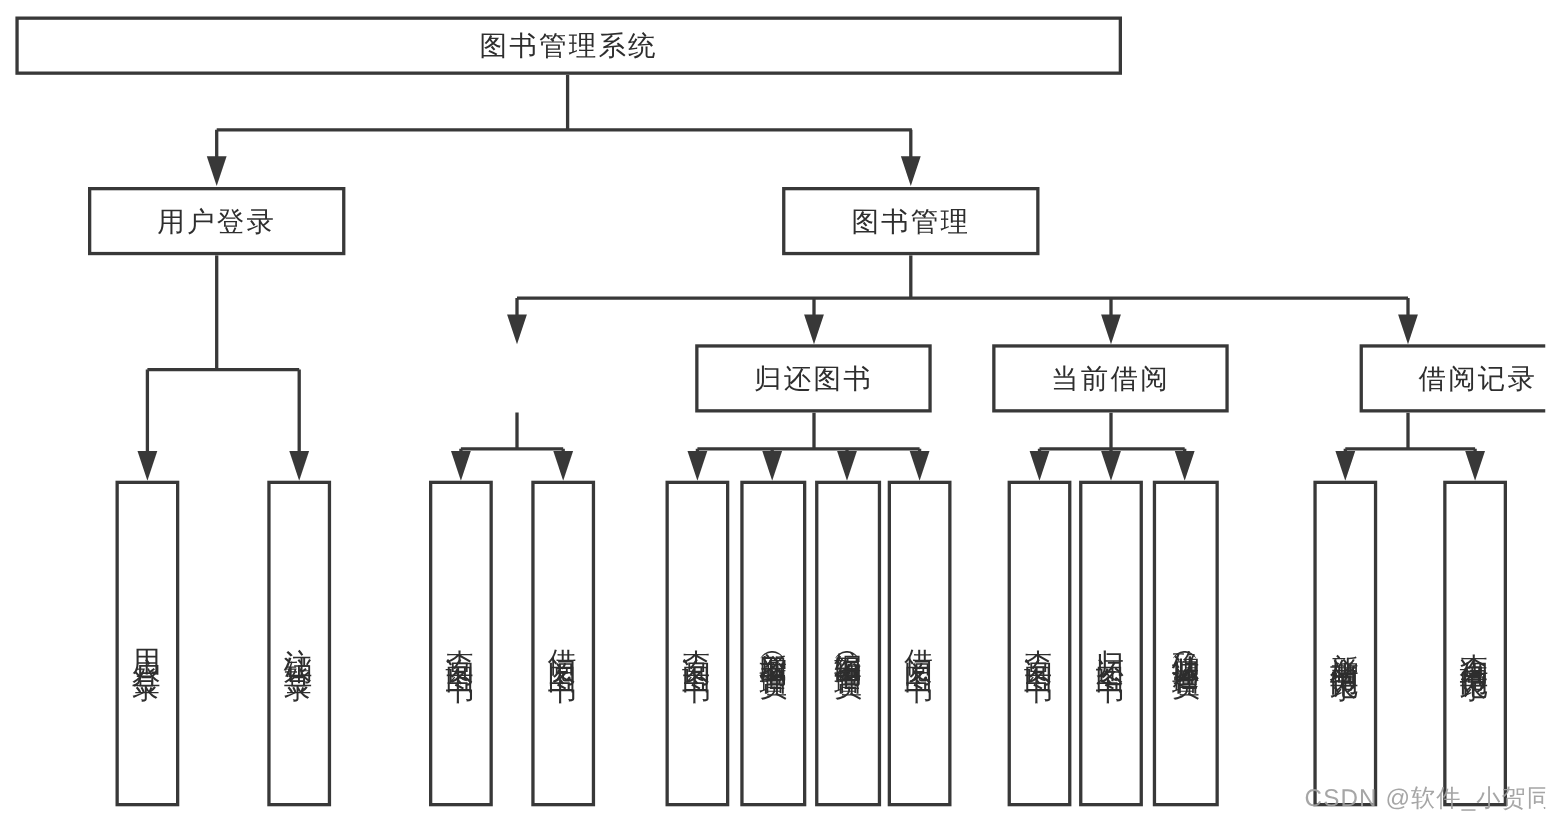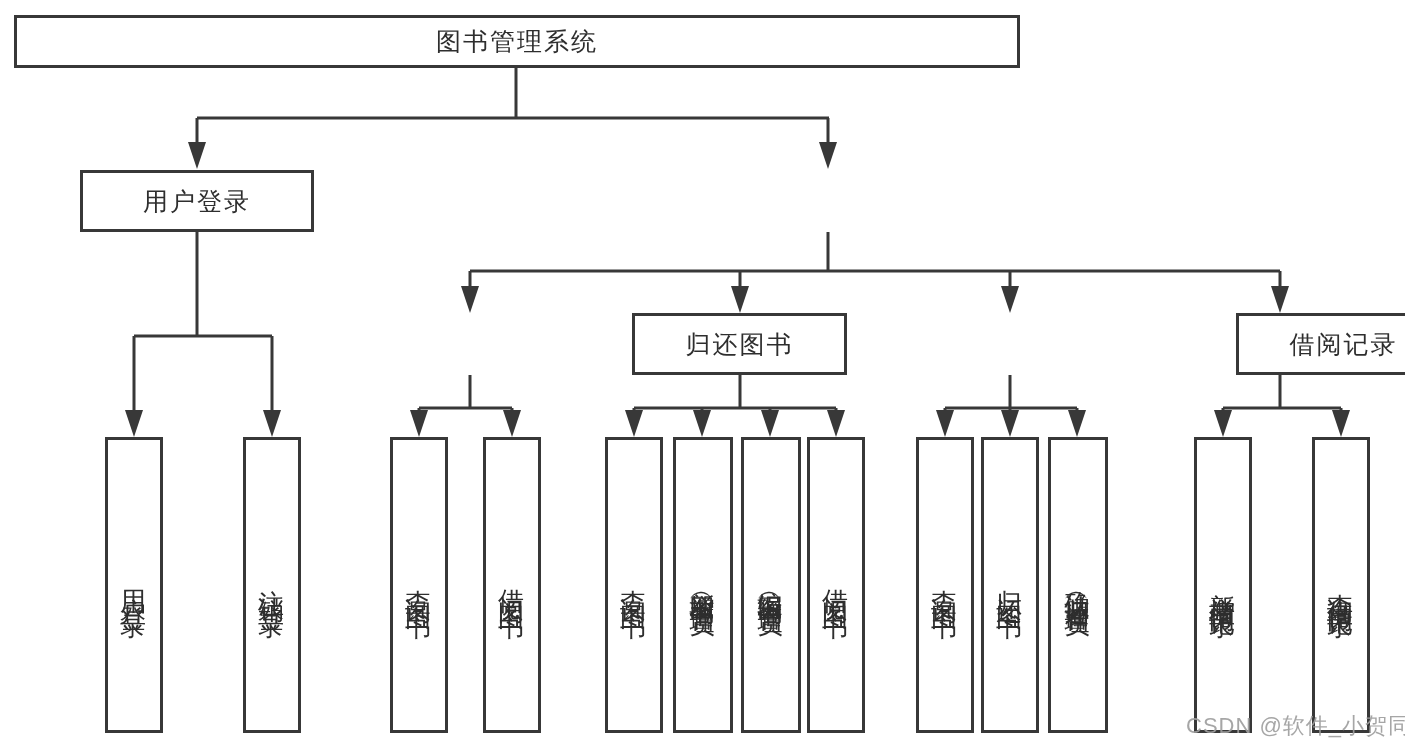--- a/index.html
+++ b/index.html
@@ -97,22 +97,24 @@
       <polygon points="1001,410 1019,410 1010,437"></polygon>
       <polygon points="1068,410 1086,410 1077,437"></polygon>
       <polygon points="1214,410 1232,410 1223,437"></polygon>
       <polygon points="1332,410 1350,410 1341,437"></polygon>
     </g>
   </svg>
 
   <div class="box h" style="left:14px;top:15px;width:1006px;height:53px">图书管理系统</div>
 
   <div class="box h" style="left:80px;top:170px;width:234px;height:62px">用户登录</div>
+  <div class="box h" style="left:711px;top:170px;width:234px;height:62px">图书管理</div>
 
   <div class="box h" style="left:632px;top:313px;width:215px;height:62px">归还图书</div>
+  <div class="box h" style="left:902px;top:313px;width:215px;height:62px">当前借阅</div>
   <div class="box h" style="left:1236px;top:313px;width:215px;height:62px">借阅记录</div>
 
   <div class="box v sp4" style="left:105px;top:437px;width:58px;height:296px">用户登录</div>
   <div class="box v sp4" style="left:243px;top:437px;width:58px;height:296px">注销登录</div>
 
   <div class="box v sp4" style="left:390px;top:437px;width:58px;height:296px">查询图书</div>
   <div class="box v sp4" style="left:483px;top:437px;width:58px;height:296px">借阅图书</div>
 
   <div class="box v sp4" style="left:605px;top:437px;width:58px;height:296px">查询图书</div>
   <div class="box v sp9" style="left:673px;top:437px;width:60px;height:296px">新增图书（管理员）</div>

